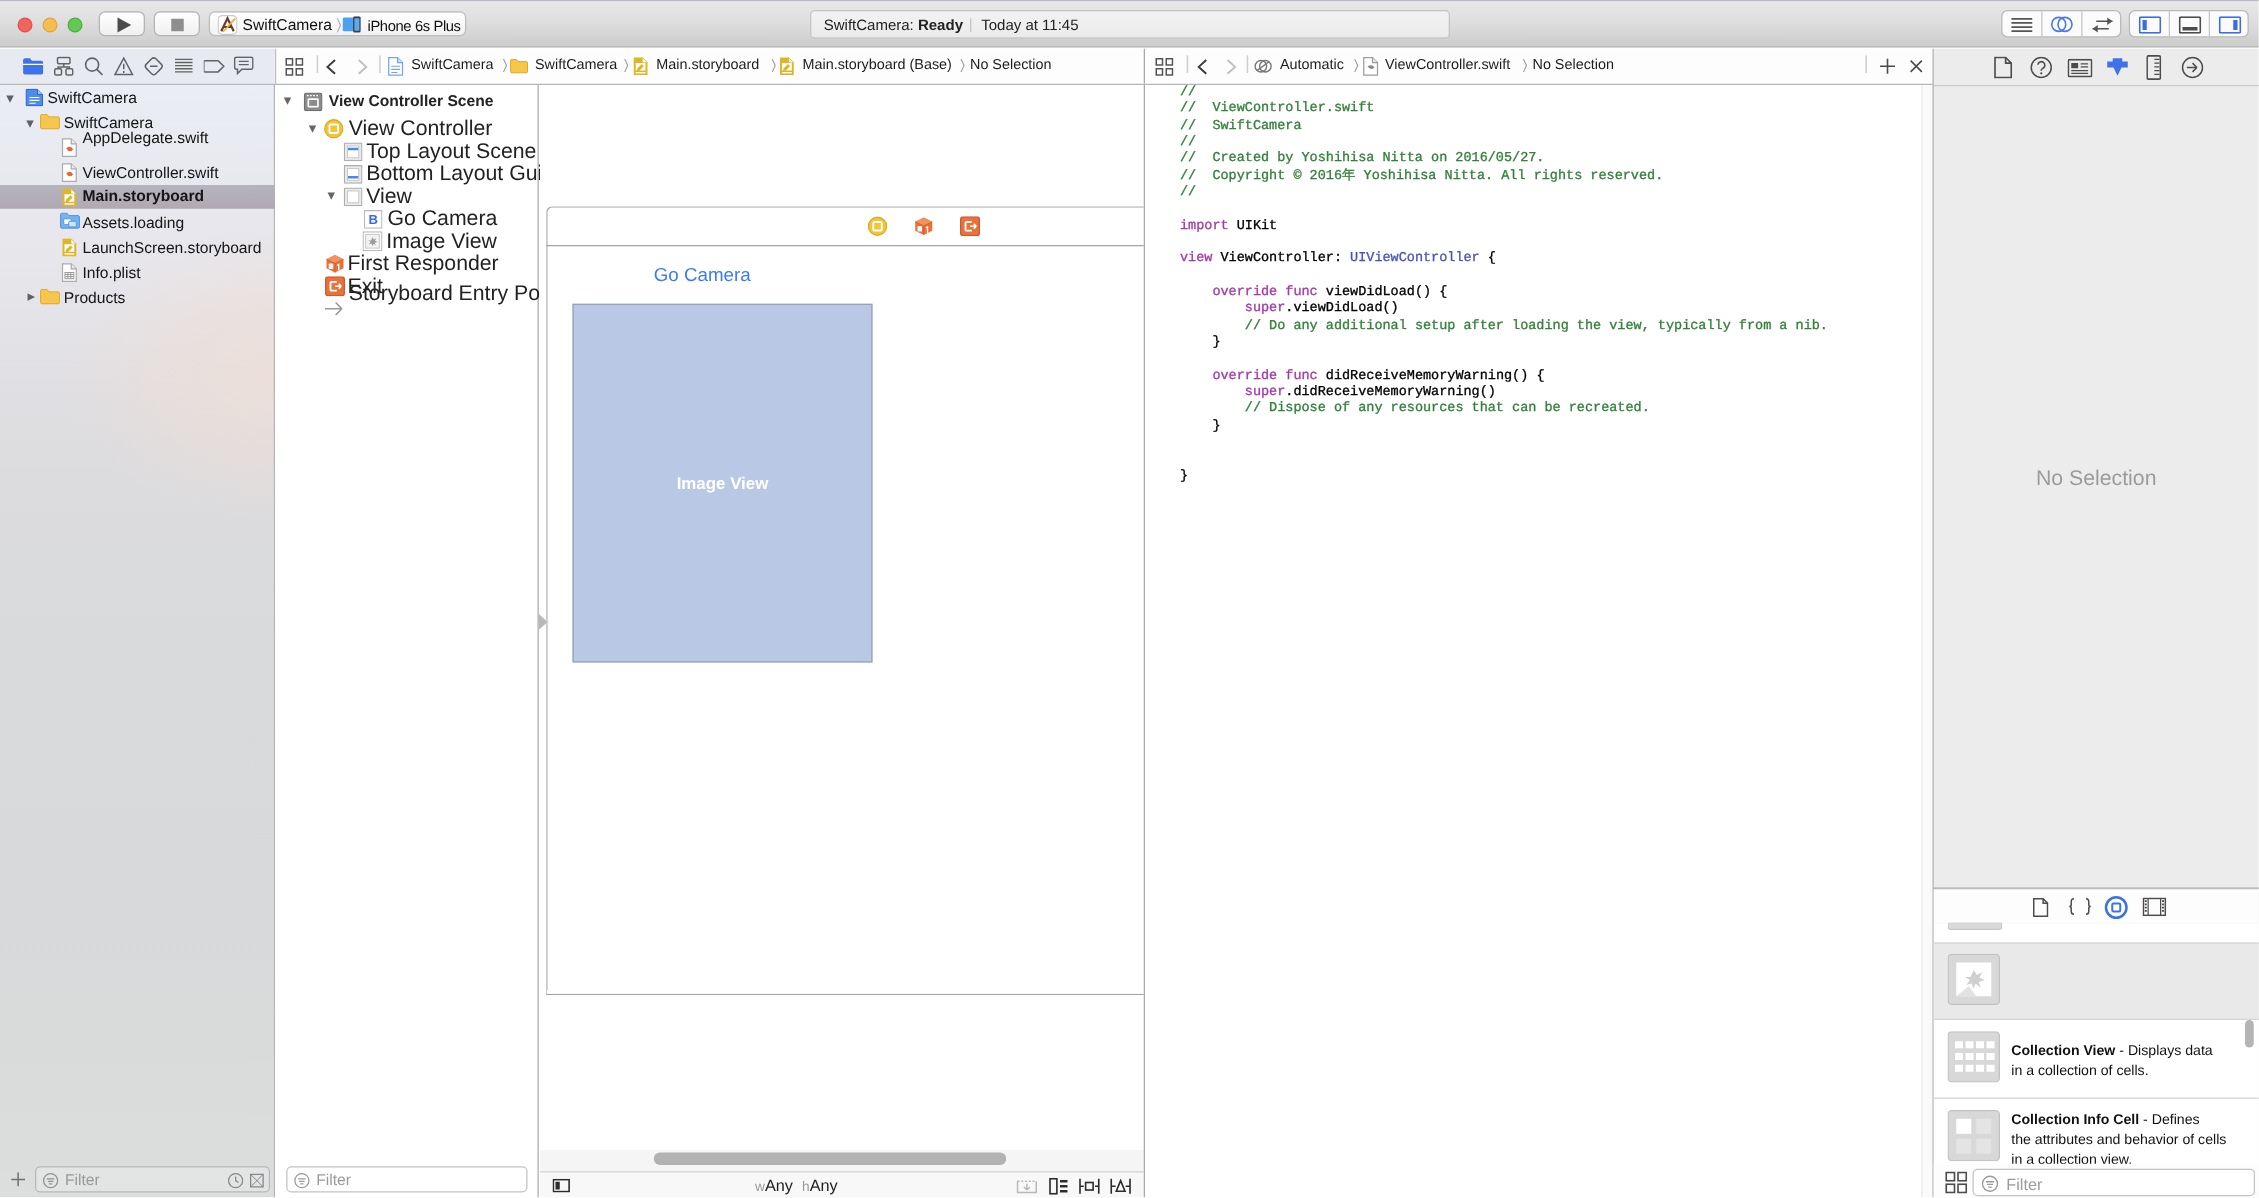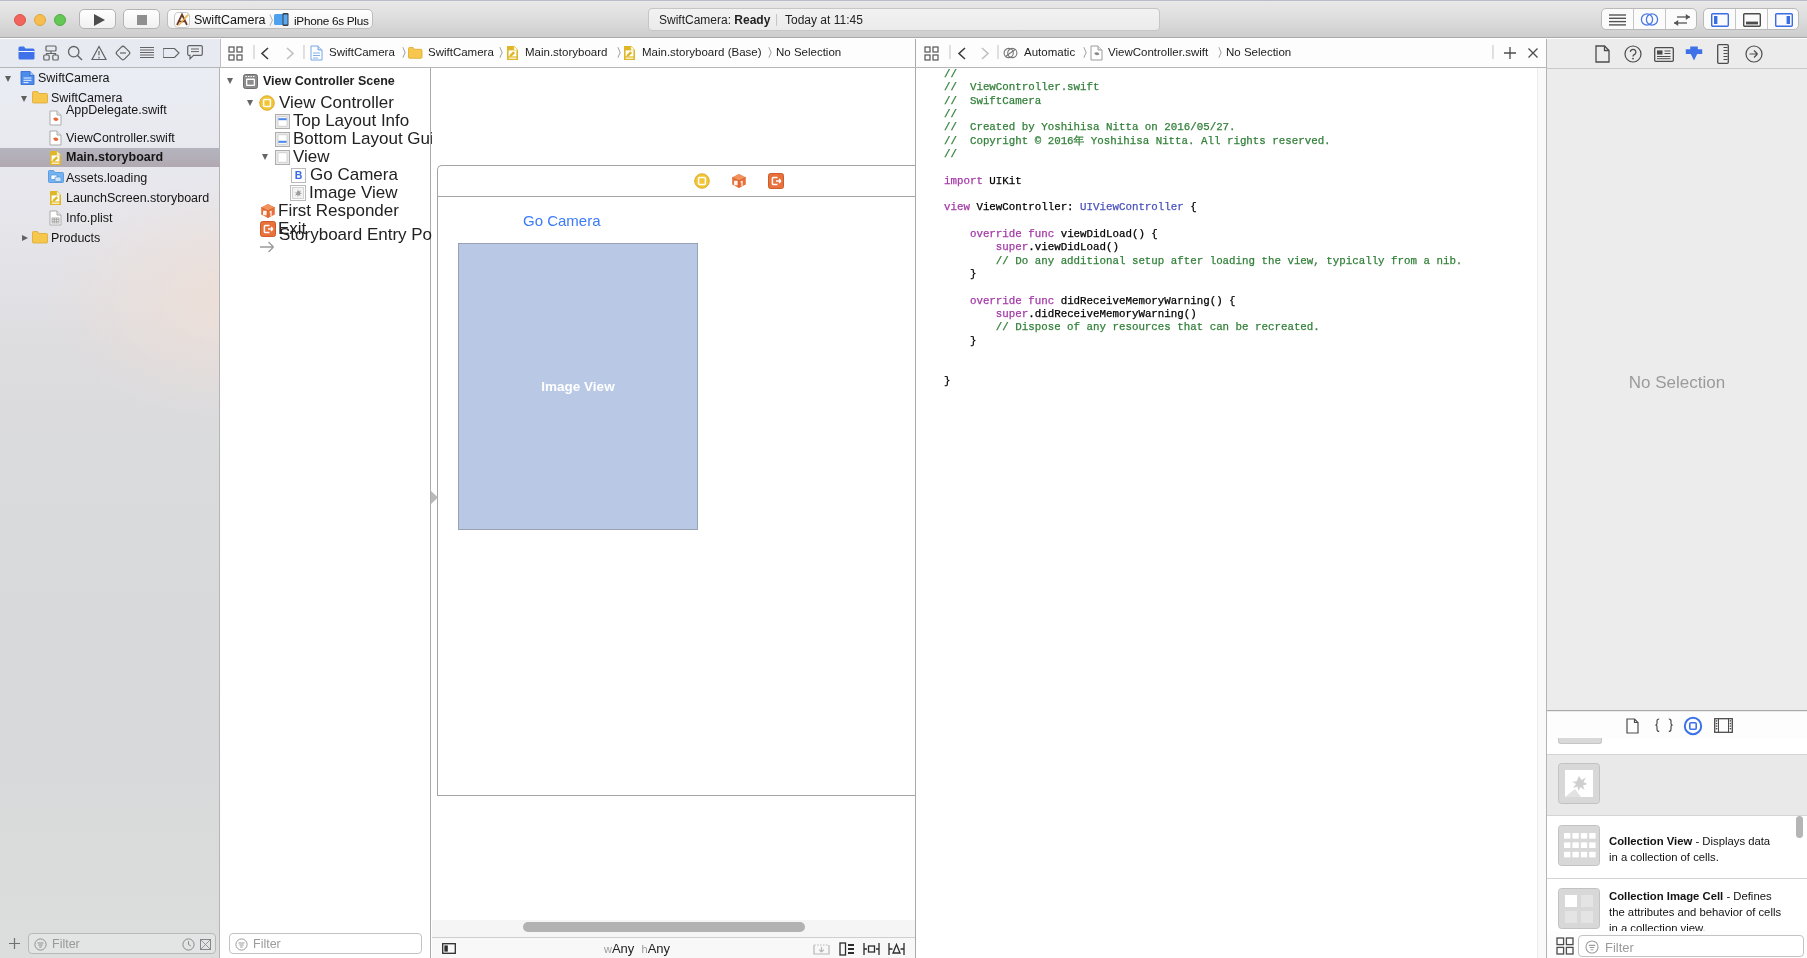--- a/index.html
+++ b/index.html
@@ -385,21 +385,21 @@
     </svg>
     <svg class="abs" style="left:170px;top:4px" width="13" height="13" viewBox="0 0 13 13">
       <rect x="1.5" y="1.5" width="10" height="10" fill="none" stroke="#85878b" stroke-width="1"></rect>
       <path d="M1.5 1.5 l10 10 M11.5 1.5 l-10 10" stroke="#85878b" stroke-width="0.8"></path>
     </svg>
   </div>
 </div>
 <div id="outline" class="abs">
   <div class="orow" style="left:42px;top:4px;font-weight:bold;font-size:12.5px">View Controller Scene</div>
   <div class="orow" style="left:58px;top:26px">View Controller</div>
-  <div class="orow" style="left:72px;top:44px">Top Layout Info</div>
+  <div class="orow" style="left:72px;top:44px">Top Layout Scene</div>
   <div class="orow" style="left:72px;top:62px">Bottom Layout Guide</div>
   <div class="orow" style="left:72px;top:80px">View</div>
   <div class="orow" style="left:89px;top:98px">Go Camera</div>
   <div class="orow" style="left:88px;top:116px">Image View</div>
   <div class="orow" style="left:57px;top:134px">First Responder</div>
   <div class="orow" style="left:57px;top:152px">Exit</div>
   <div class="orow" style="left:58px;top:158px">Storyboard Entry Point</div>
   <span class="otri abs" style="left:6px;top:5px">▾</span>
   <span class="otri abs" style="left:26px;top:27px">▾</span>
   <span class="otri abs" style="left:41px;top:81px">▾</span>
@@ -588,21 +588,21 @@
   <div class="abs" style="left:0;top:809px;width:261px;height:1px;background:#d4d4d4"></div>
   <div class="abs lib-icon" style="left:11px;top:819px">
     <svg width="42" height="41" viewBox="0 0 42 41">
       <rect x="0.5" y="0.5" width="41" height="40" rx="3" fill="#d8d8d8" stroke="#c2c2c2"></rect>
       <rect x="7" y="7" width="12" height="12" fill="#fff"></rect>
       <rect x="23" y="7" width="12" height="12" fill="#e4e4e4"></rect>
       <rect x="7" y="23" width="12" height="12" fill="#e4e4e4"></rect>
       <rect x="23" y="23" width="12" height="12" fill="#e4e4e4"></rect>
     </svg>
   </div>
-  <div class="abs libtxt" style="left:62px;top:819px"><span class="lib-bold">Collection Image Cell</span> - Defines<br>the attributes and behavior of cells<br>in a collection view.</div>
+  <div class="abs libtxt" style="left:62px;top:819px"><span class="lib-bold">Collection Info Cell</span> - Defines<br>the attributes and behavior of cells<br>in a collection view.</div>
   <div class="abs" style="left:249px;top:747px;width:7px;height:22px;background:#b5b5b5;border-radius:3.5px"></div>
 
   <div class="abs" style="left:0;top:862px;width:261px;height:28px;background:#fdfdfd"></div>
   <svg class="abs" style="left:9px;top:868px" width="18" height="18" viewBox="0 0 18 18">
     <g fill="none" stroke="#4c4c4c" stroke-width="1.3">
       <rect x="1" y="1" width="6.6" height="6.6"></rect>
         <rect x="10.4" y="1" width="6.6" height="6.6"></rect>
       <rect x="1" y="10.4" width="6.6" height="6.6"></rect>
         <rect x="10.4" y="10.4" width="6.6" height="6.6"></rect>
     </g>

